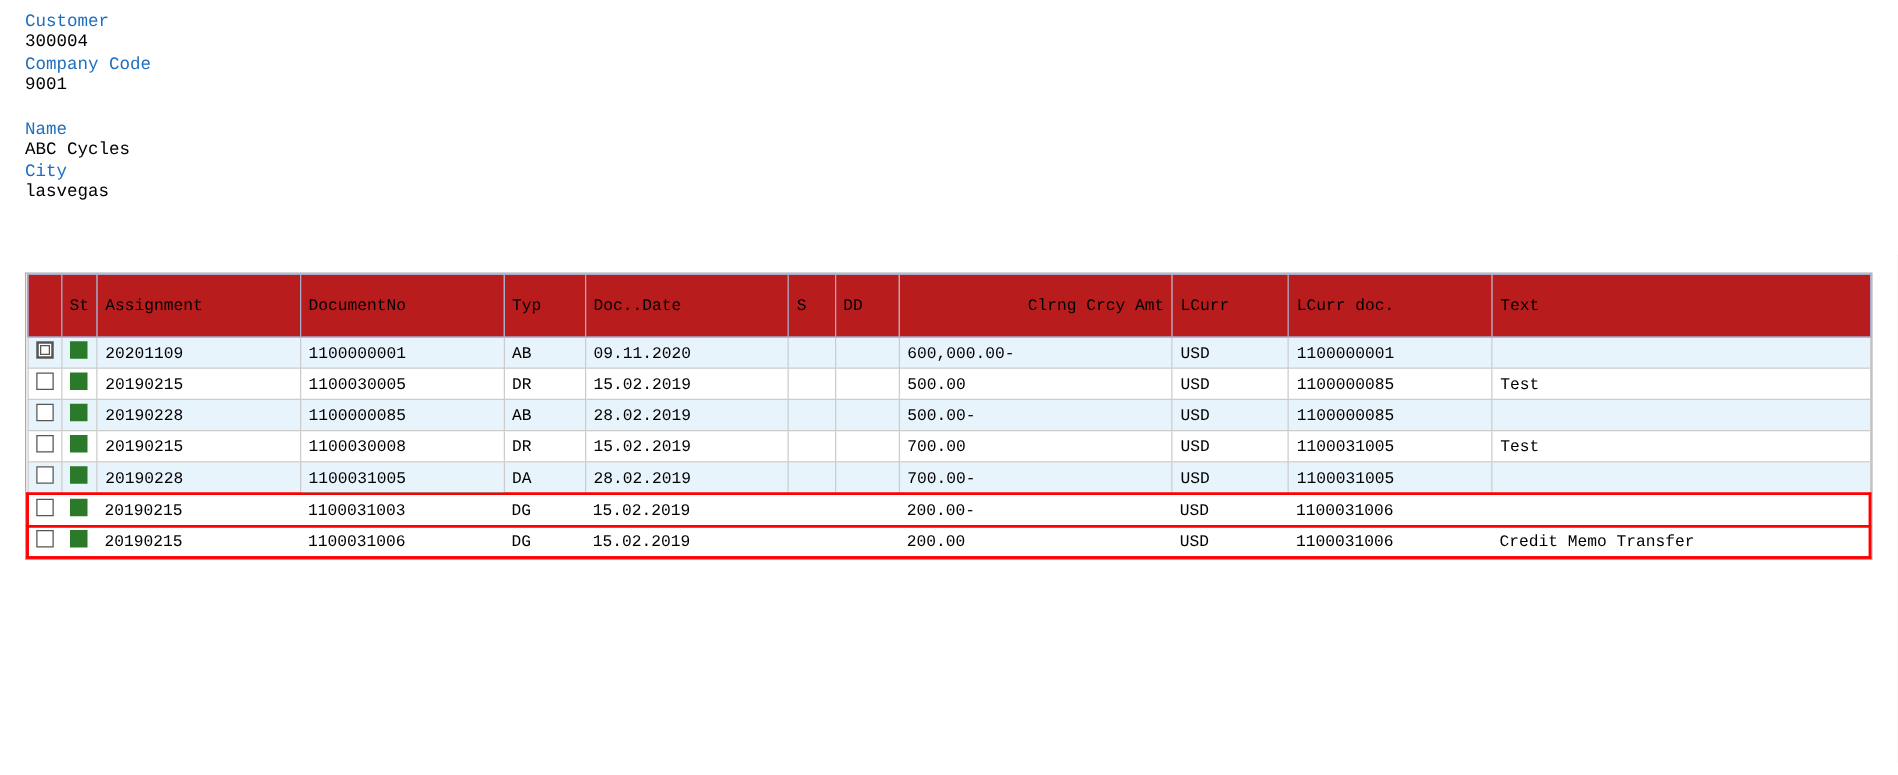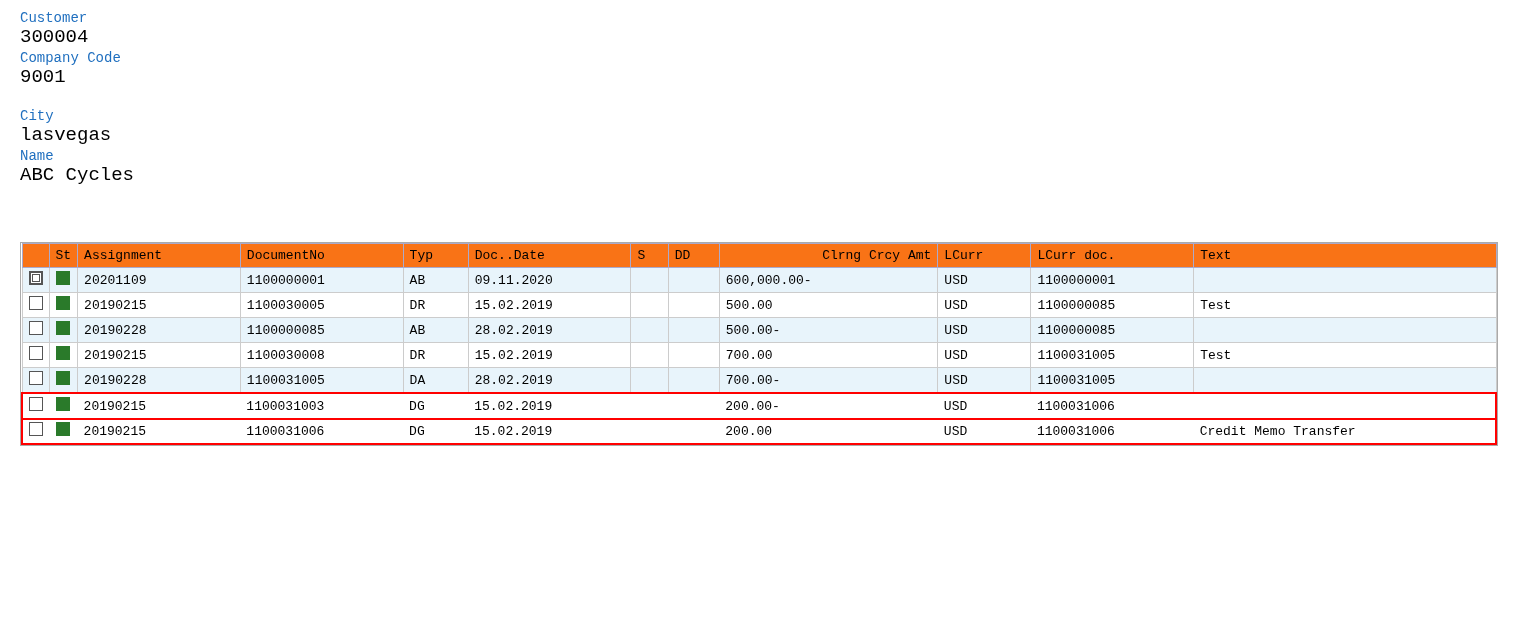--- a/index.html
+++ b/index.html
@@ -24,38 +24,38 @@
       align-items: baseline;
       flex-direction: column;
     }
     .info-label {
       color: #1f6fbf;
       width: 200px;
       font-size: 14px;
     }
     .info-value {
       color: #000;
-      font-size: 19px;
+      font-size: 14px;
     }
     .spacer {
       height: 18px;
     }
     .table-section {
       margin-top: 10px;
       border: 1px solid #aaa;
       width: 100%;
     }
     table {
       width: 100%;
       border-collapse: collapse;
     }
     thead tr th {
-      background: #f97316;
+      background: #b91c1c;
       border: 1px solid #aac;
-      padding: 4px 6px;
+      padding: 17px 6px;
       text-align: left;
       font-weight: normal;
       font-size: 13px;
       color: #000;
       white-space: nowrap;
     }
     thead tr th.right {
       text-align: right;
     }
     tbody tr {
@@ -118,26 +118,26 @@
     <div class="info-row">
       <span class="info-label">Customer</span>
       <span class="info-value">300004</span>
     </div>
     <div class="info-row">
       <span class="info-label">Company Code</span>
       <span class="info-value">9001</span>
     </div>
     <div class="spacer"></div>
     <div class="info-row">
+      <span class="info-label">Name</span>
+      <span class="info-value">ABC Cycles</span>
+    </div>
+    <div class="info-row">
       <span class="info-label">City</span>
       <span class="info-value">lasvegas</span>
-    </div>
-    <div class="info-row">
-      <span class="info-label">Name</span>
-      <span class="info-value">ABC Cycles</span>
     </div>
   </div>
 
   <div class="spacer"></div>
   <div class="spacer"></div>
 
   <div class="table-section">
     <table>
       <thead>
         <tr>

